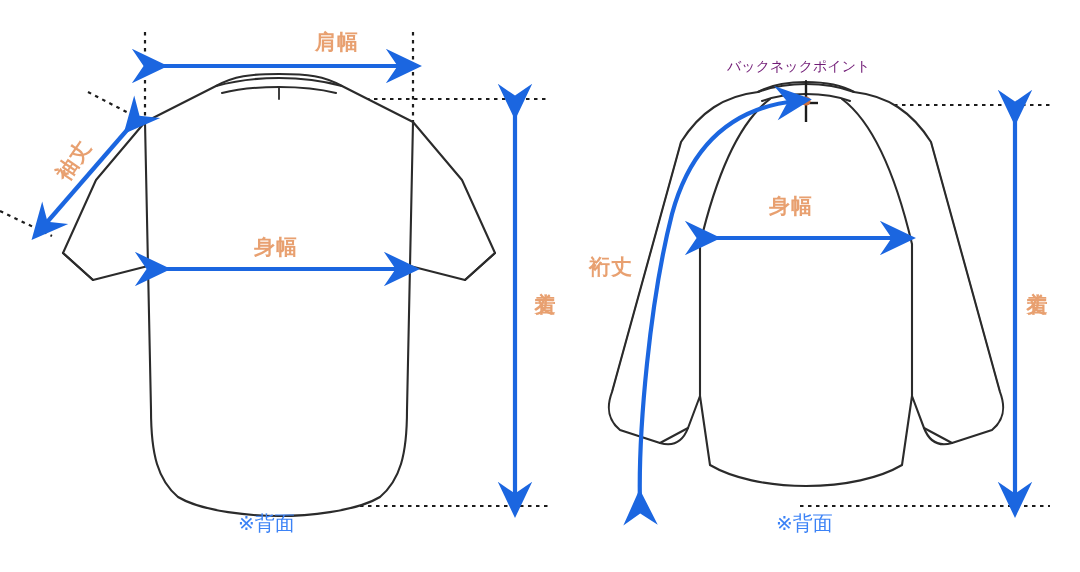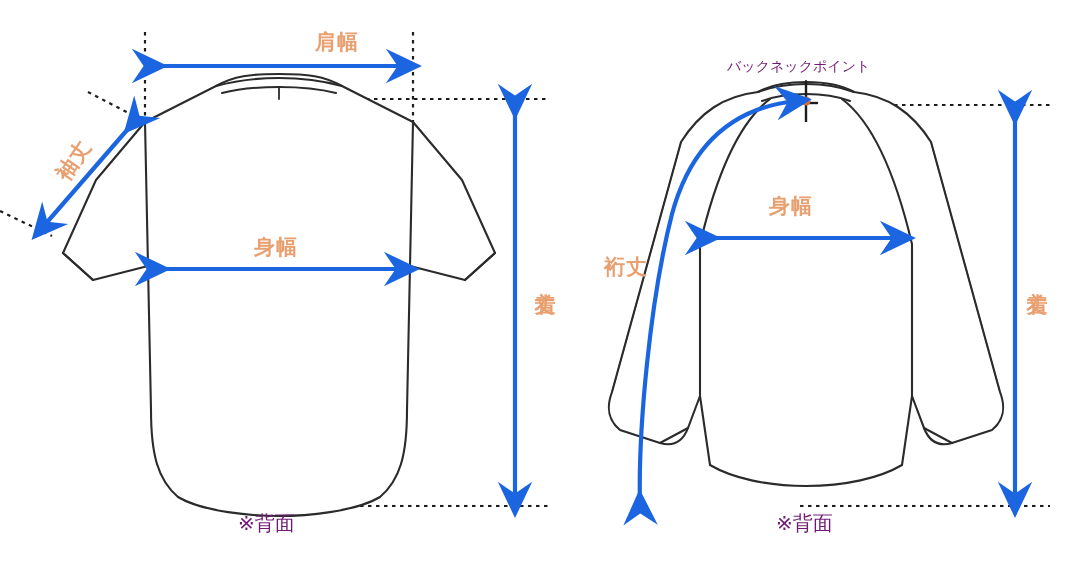--- a/index.html
+++ b/index.html
@@ -32,21 +32,21 @@
     font-weight: 700;
     letter-spacing: 1px;
     line-height: 1;
     -webkit-font-smoothing: antialiased;
   }
   .label-orange {
     color: #e8a070;
     font-size: 21px;
   }
   .label-dark {
-    color: #701a75;
+    color: #3b82f6;
     font-size: 20px;
     font-weight: 400;
     letter-spacing: 0px;
   }
   .label-small-dark {
     color: #701a75;
     font-size: 14px;
     font-weight: 400;
     letter-spacing: 0px;
   }
@@ -210,21 +210,21 @@
   <div class="label label-orange rot-sleeve" style="left:52px; top:150px;">袖丈</div>
 
   <div class="label label-orange" style="left:254px; top:237px;">身幅</div>
 
   <div class="label label-orange vertical-text" style="left:534px; top:275px;">着丈</div>
 
   <div class="label label-dark" style="left:238px; top:513px;">※背面</div>
 
   <div class="label label-small-dark" style="left:727px; top:59px;">バックネックポイント</div>
 
-  <div class="label label-orange" style="left:604px; top:257px;">裄丈</div>
+  <div class="label label-orange" style="left:589px; top:257px;">裄丈</div>
 
   <div class="label label-orange" style="left:769px; top:196px;">身幅</div>
 
   <div class="label label-orange vertical-text" style="left:1026px; top:275px;">着丈</div>
 
   <div class="label label-dark" style="left:776px; top:513px;">※背面</div>
 
 </div>
 
 </body></html>

